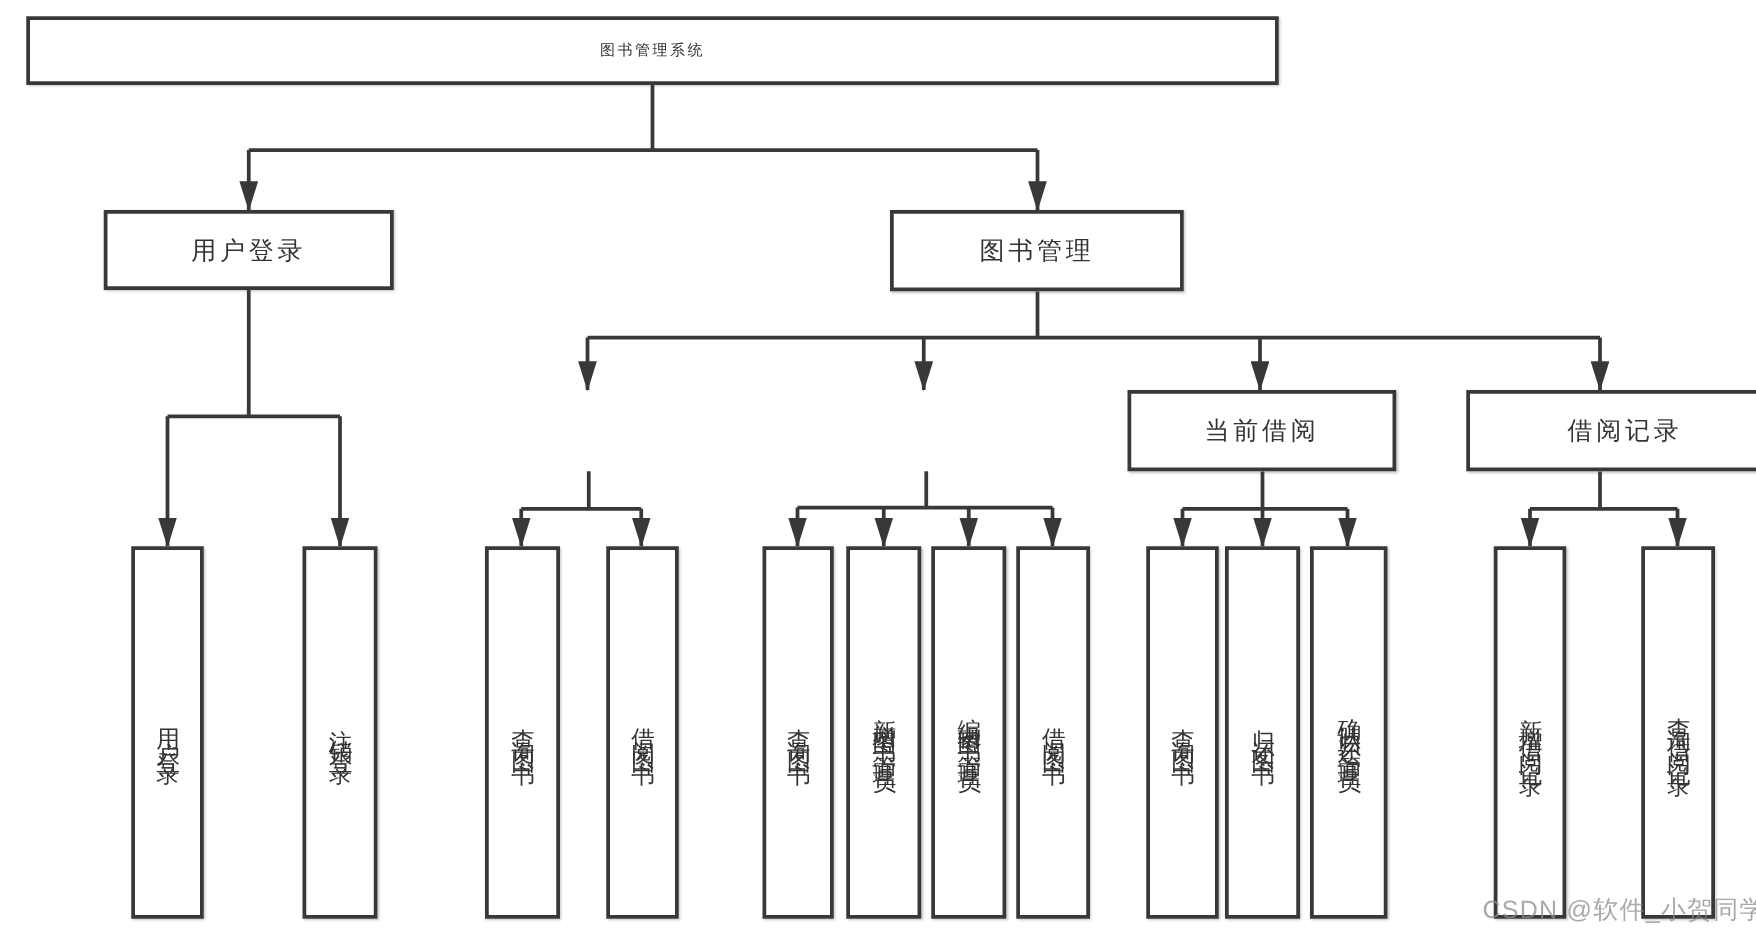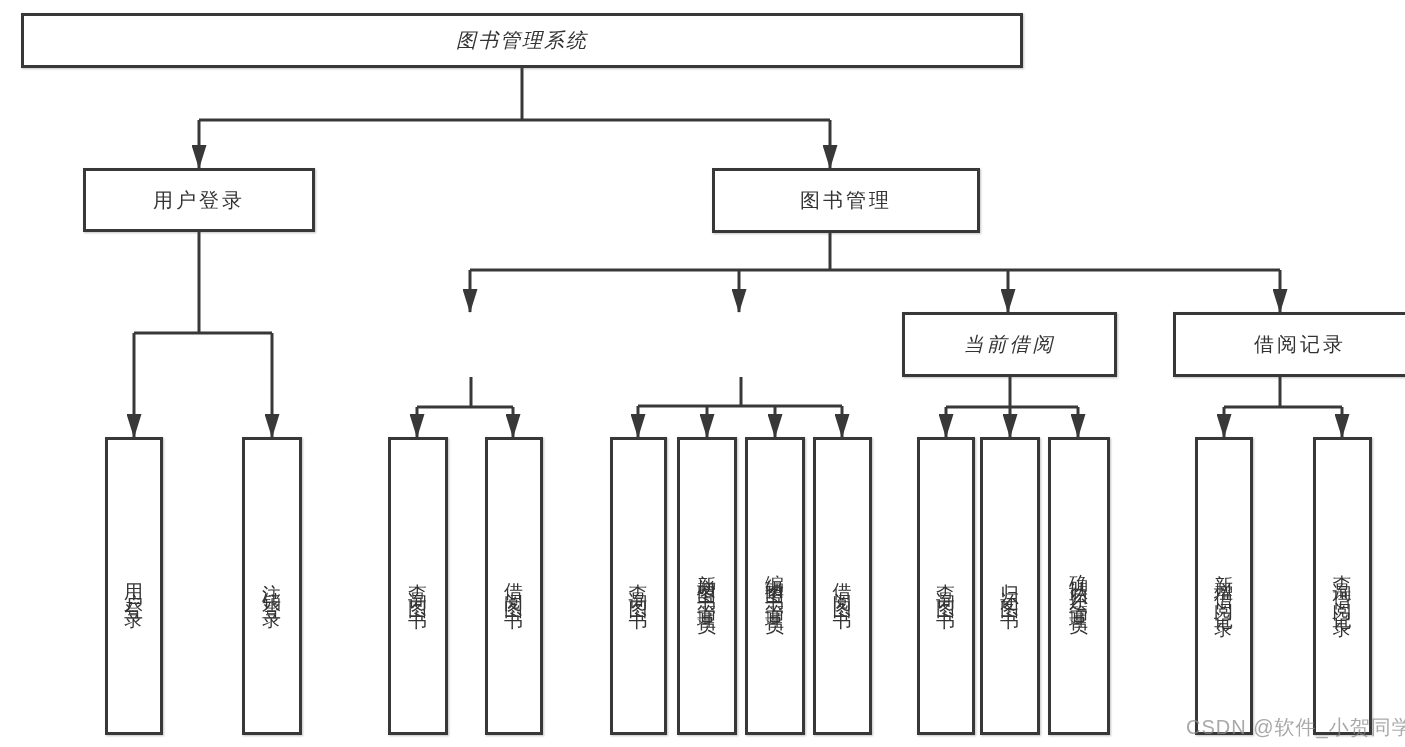--- a/index.html
+++ b/index.html
@@ -32,23 +32,22 @@
     justify-content: center;
     color: #333333;
     z-index: 2;
   }
   .hlabel {
     font-size: 20px;
     letter-spacing: 3px;
     white-space: nowrap;
   }
   .root .hlabel {
-    font-size: 20px;
+    font-size: 12px;
     letter-spacing: 2px;
-    font-style: italic;
   }
   .vbox {
     top: 437px;
     height: 298px;
   }
   .vlabel {
     writing-mode: vertical-rl;
     text-orientation: mixed;
     font-size: 19px;
     letter-spacing: 9px;
@@ -121,25 +120,25 @@
     </g>
   </svg>
 
   <div class="box root" style="left:21px; top:13px; width:1002px; height:55px;">
     <span class="hlabel">图书管理系统</span>
   </div>
 
   <div class="box" style="left:83px; top:168px; width:232px; height:64px;">
     <span class="hlabel">用户登录</span>
   </div>
-  <div class="box" style="left:712px; top:168px; width:268px; height:65px;">
+  <div class="box" style="left:712px; top:168px; width:235px; height:65px;">
     <span class="hlabel">图书管理</span>
   </div>
 
-  <div class="box" style="left:902px; top:312px; width:215px; height:65px;font-style:italic;">
+  <div class="box" style="left:902px; top:312px; width:215px; height:65px;">
     <span class="hlabel">当前借阅</span>
   </div>
   <div class="box" style="left:1173px; top:312px; width:254px; height:65px;text-align:right;">
     <span class="hlabel">借阅记录</span>
   </div>
 
   <div class="box vbox" style="left:105px; width:58px;">
     <span class="vlabel">用户登录</span>
   </div>
   <div class="box vbox" style="left:242px; width:60px;">

